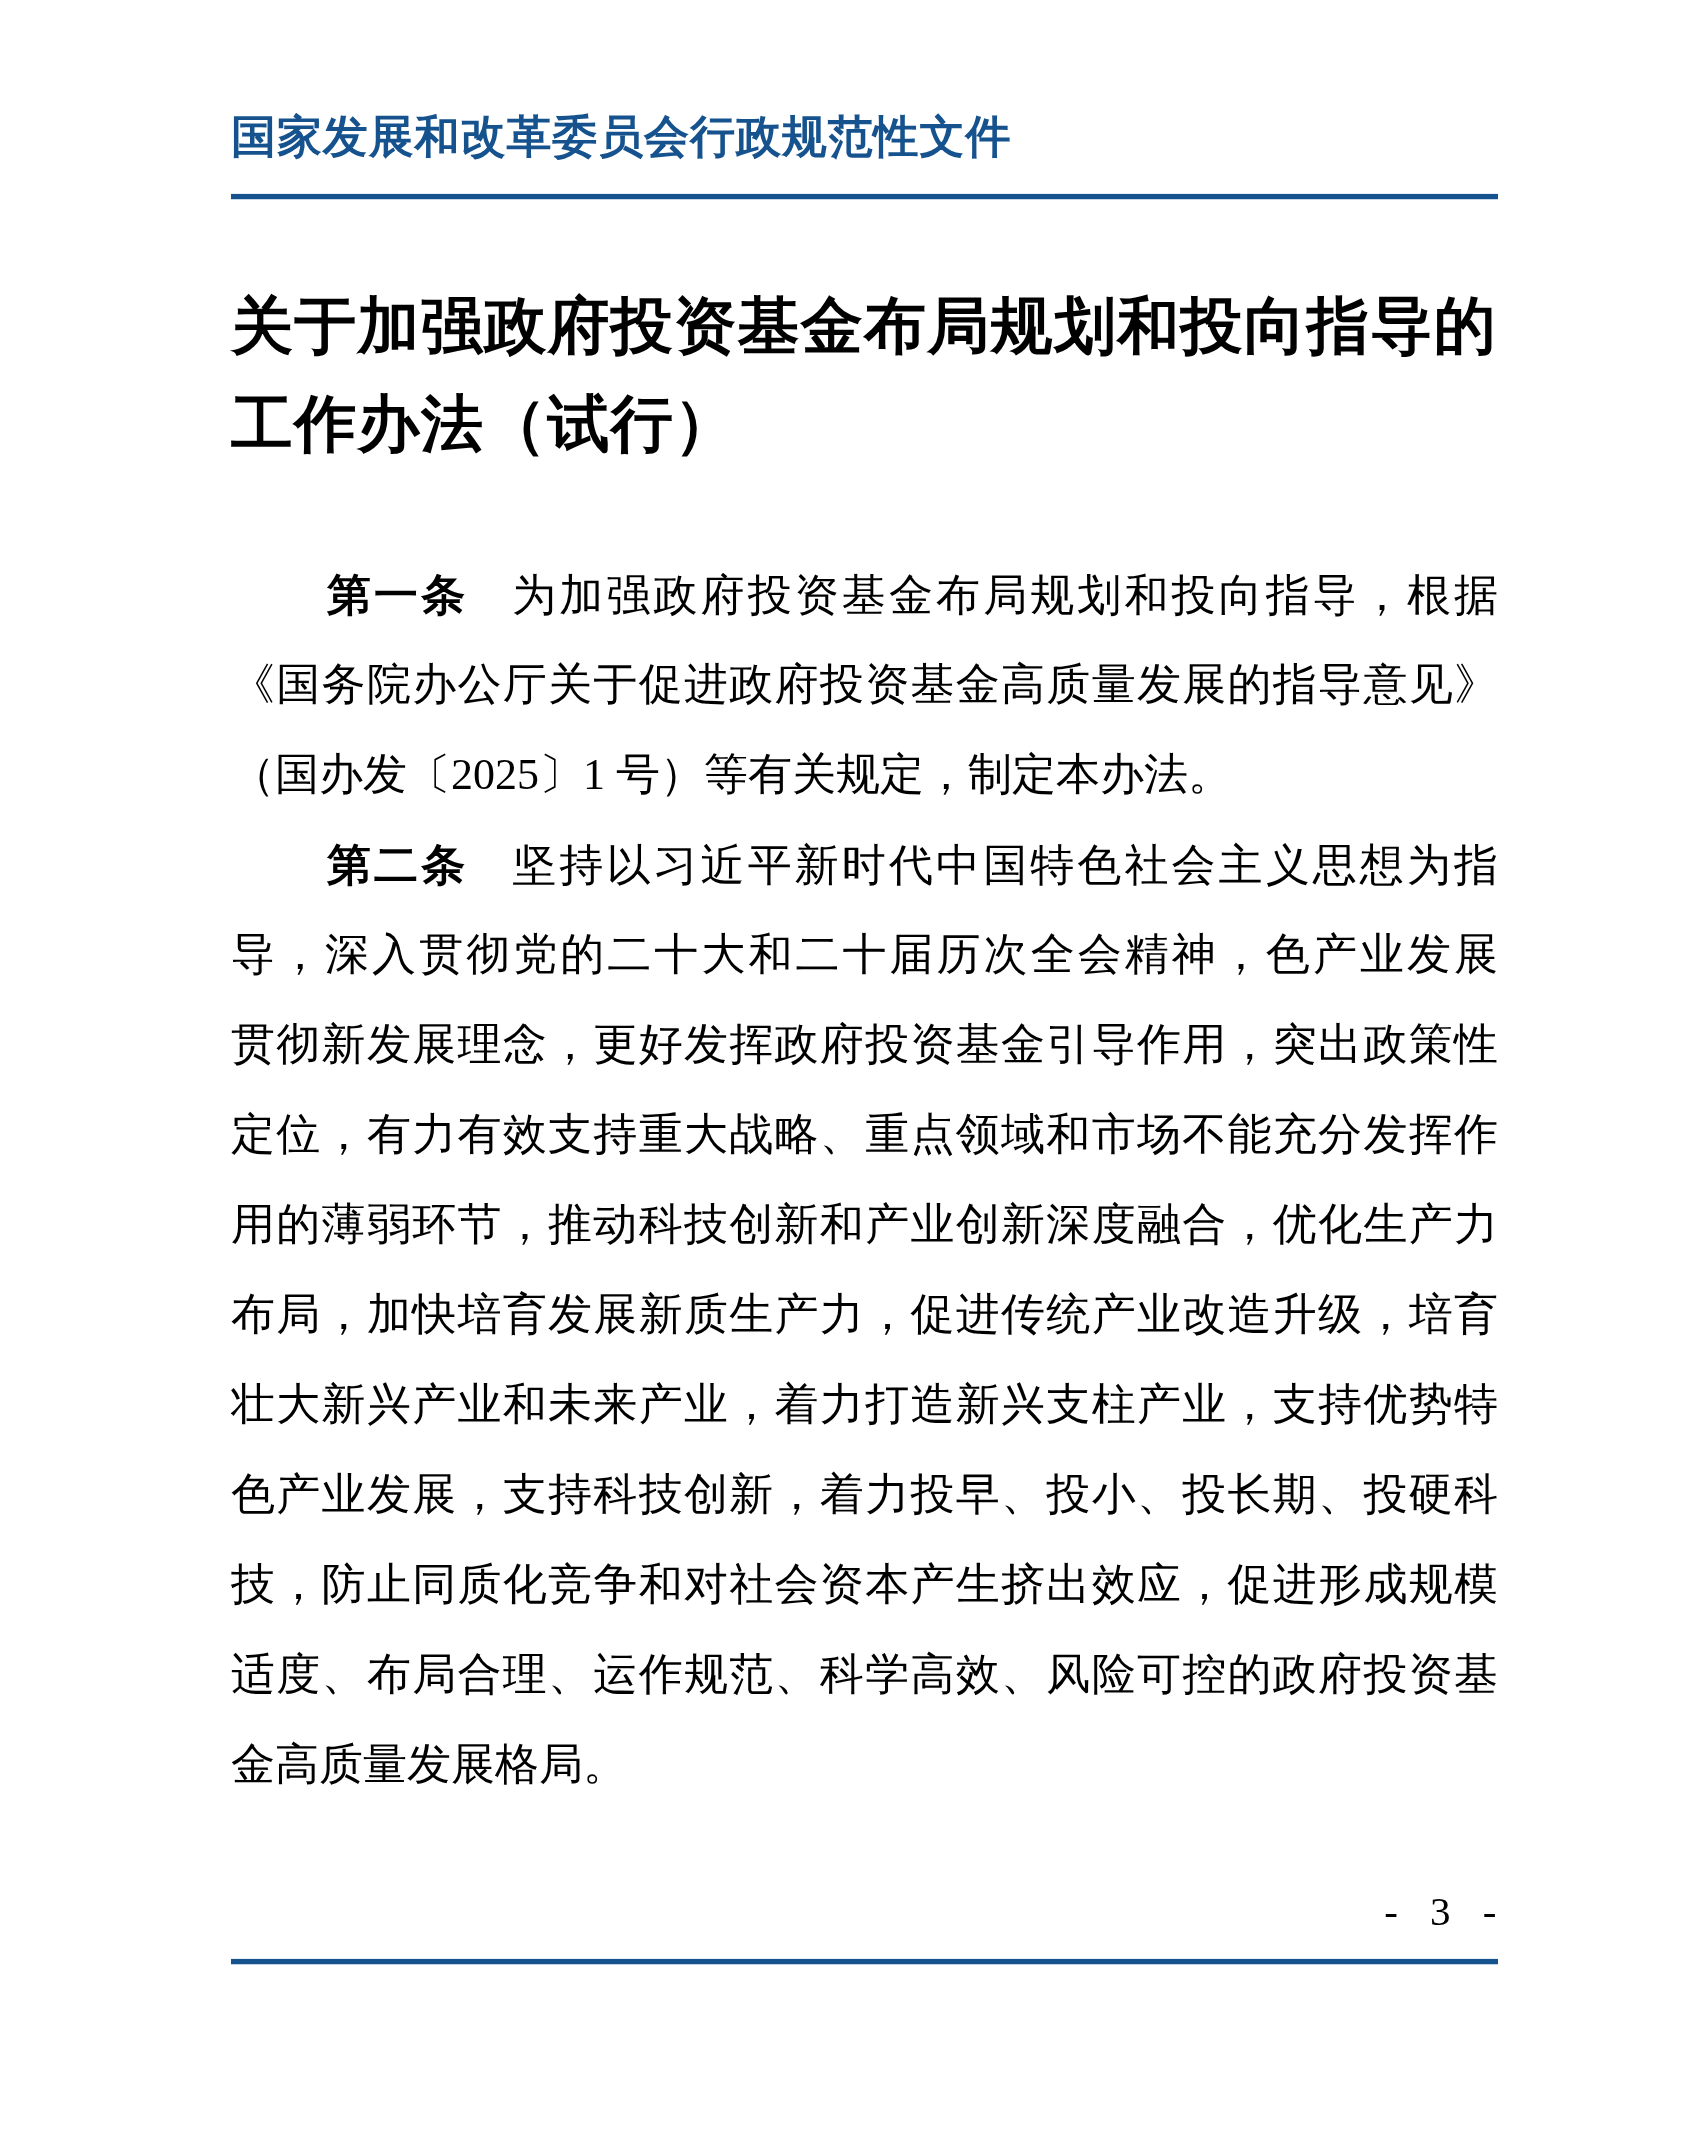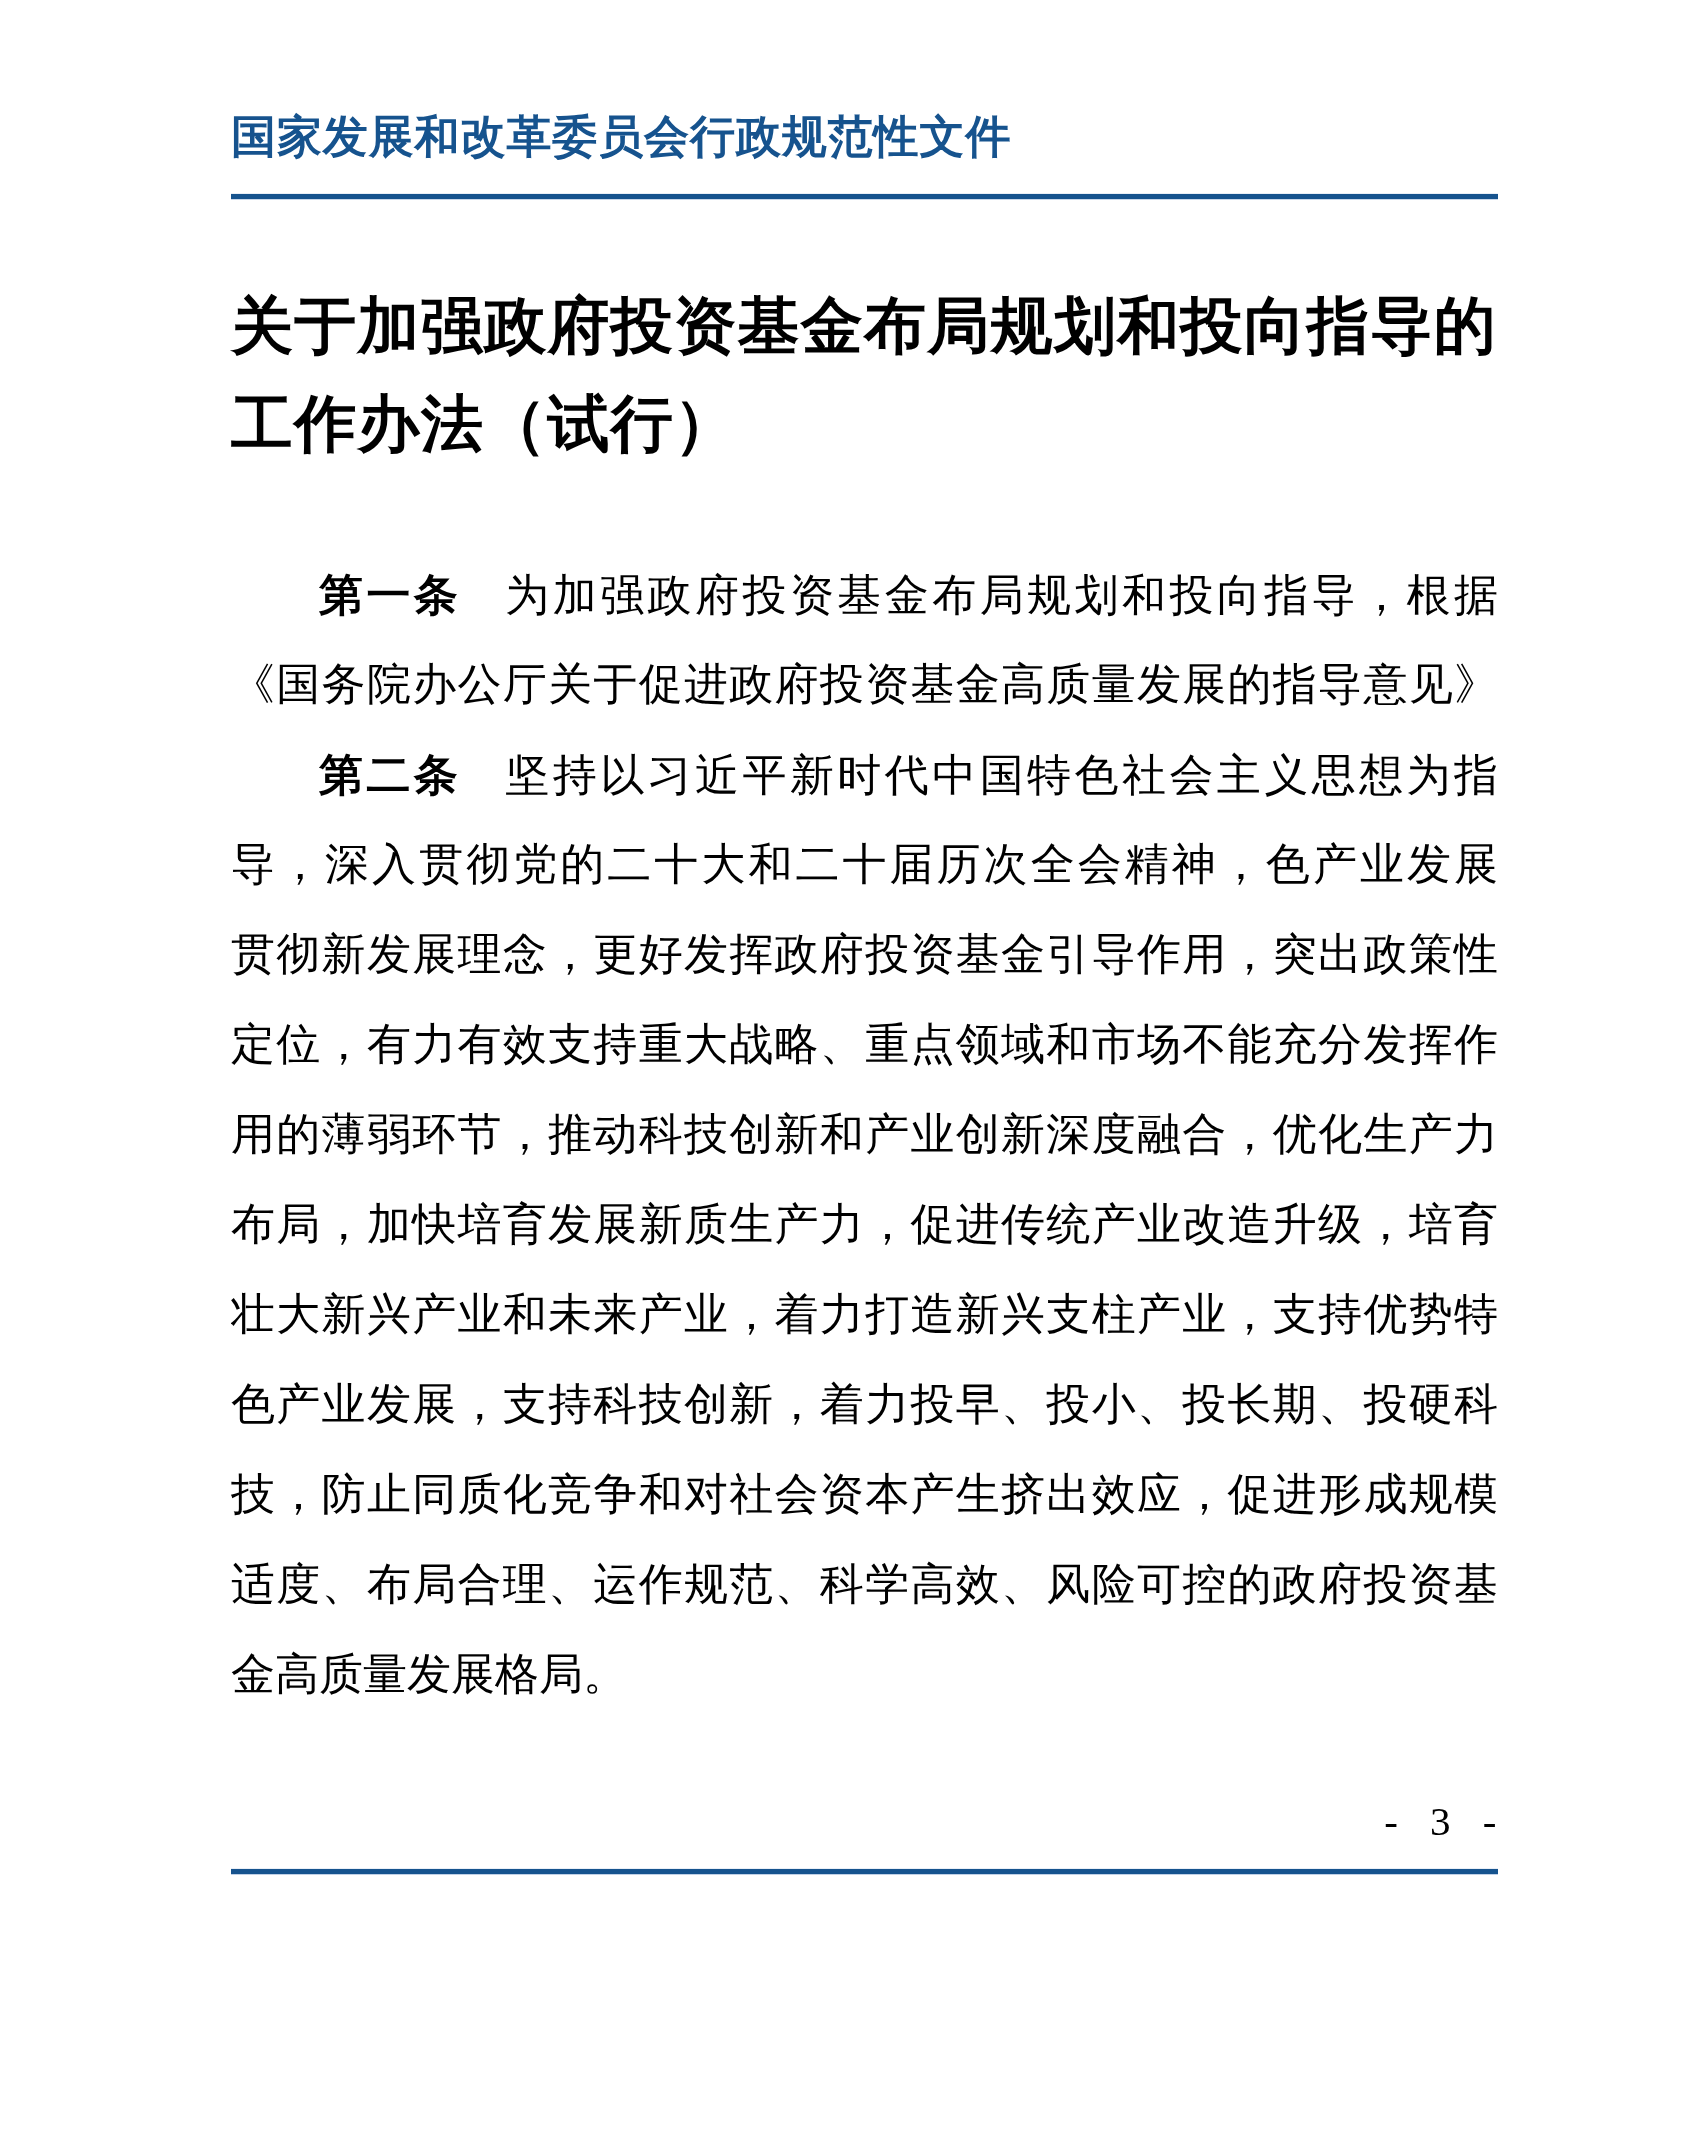--- a/index.html
+++ b/index.html
@@ -57,20 +57,21 @@
     text-align-last: justify;
     height: 90px;
     overflow: hidden;
   }
   .line.short { text-align-last: left; }
   .line.first { text-indent: 2em; }
   .article-label {
     font-family: "Liberation Sans", "DejaVu Sans", sans-serif;
     font-weight: bold;
     margin-right: 1em;
+    margin-left: 8px;
   }
   
   .page-number {
     margin-top: 77px;
     font-size: 41px;
     line-height: 49px;
     text-align: right;
     word-spacing: 0.45em;
     letter-spacing: 1.7px;
   }
@@ -94,20 +95,21 @@
 
     <h1 class="doc-title">
       <div>关于加强政府投资基金布局规划和投向指导的</div>
       <div>工作办法（试行）</div>
     </h1>
 
     <div class="doc-body">
         <div class="para">
           <div class="line first"><b class="article-label">第一条</b><span>为加强政府投资基金布局规划和投向指导，根据</span></div>
           <div class="line">《国务院办公厅关于促进政府投资基金高质量发展的指导意见》</div>
+          <div class="line short">（国办发〔2025〕1 号）等有关规定，制定本办法。</div>
         </div>
         <div class="para">
           <div class="line first"><b class="article-label">第二条</b><span>坚持以习近平新时代中国特色社会主义思想为指</span></div>
           <div class="line">导，深入贯彻党的二十大和二十届历次全会精神，色产业发展</div>
           <div class="line">贯彻新发展理念，更好发挥政府投资基金引导作用，突出政策性</div>
           <div class="line">定位，有力有效支持重大战略、重点领域和市场不能充分发挥作</div>
           <div class="line">用的薄弱环节，推动科技创新和产业创新深度融合，优化生产力</div>
           <div class="line">布局，加快培育发展新质生产力，促进传统产业改造升级，培育</div>
           <div class="line">壮大新兴产业和未来产业，着力打造新兴支柱产业，支持优势特</div>
           <div class="line">色产业发展，支持科技创新，着力投早、投小、投长期、投硬科</div>

